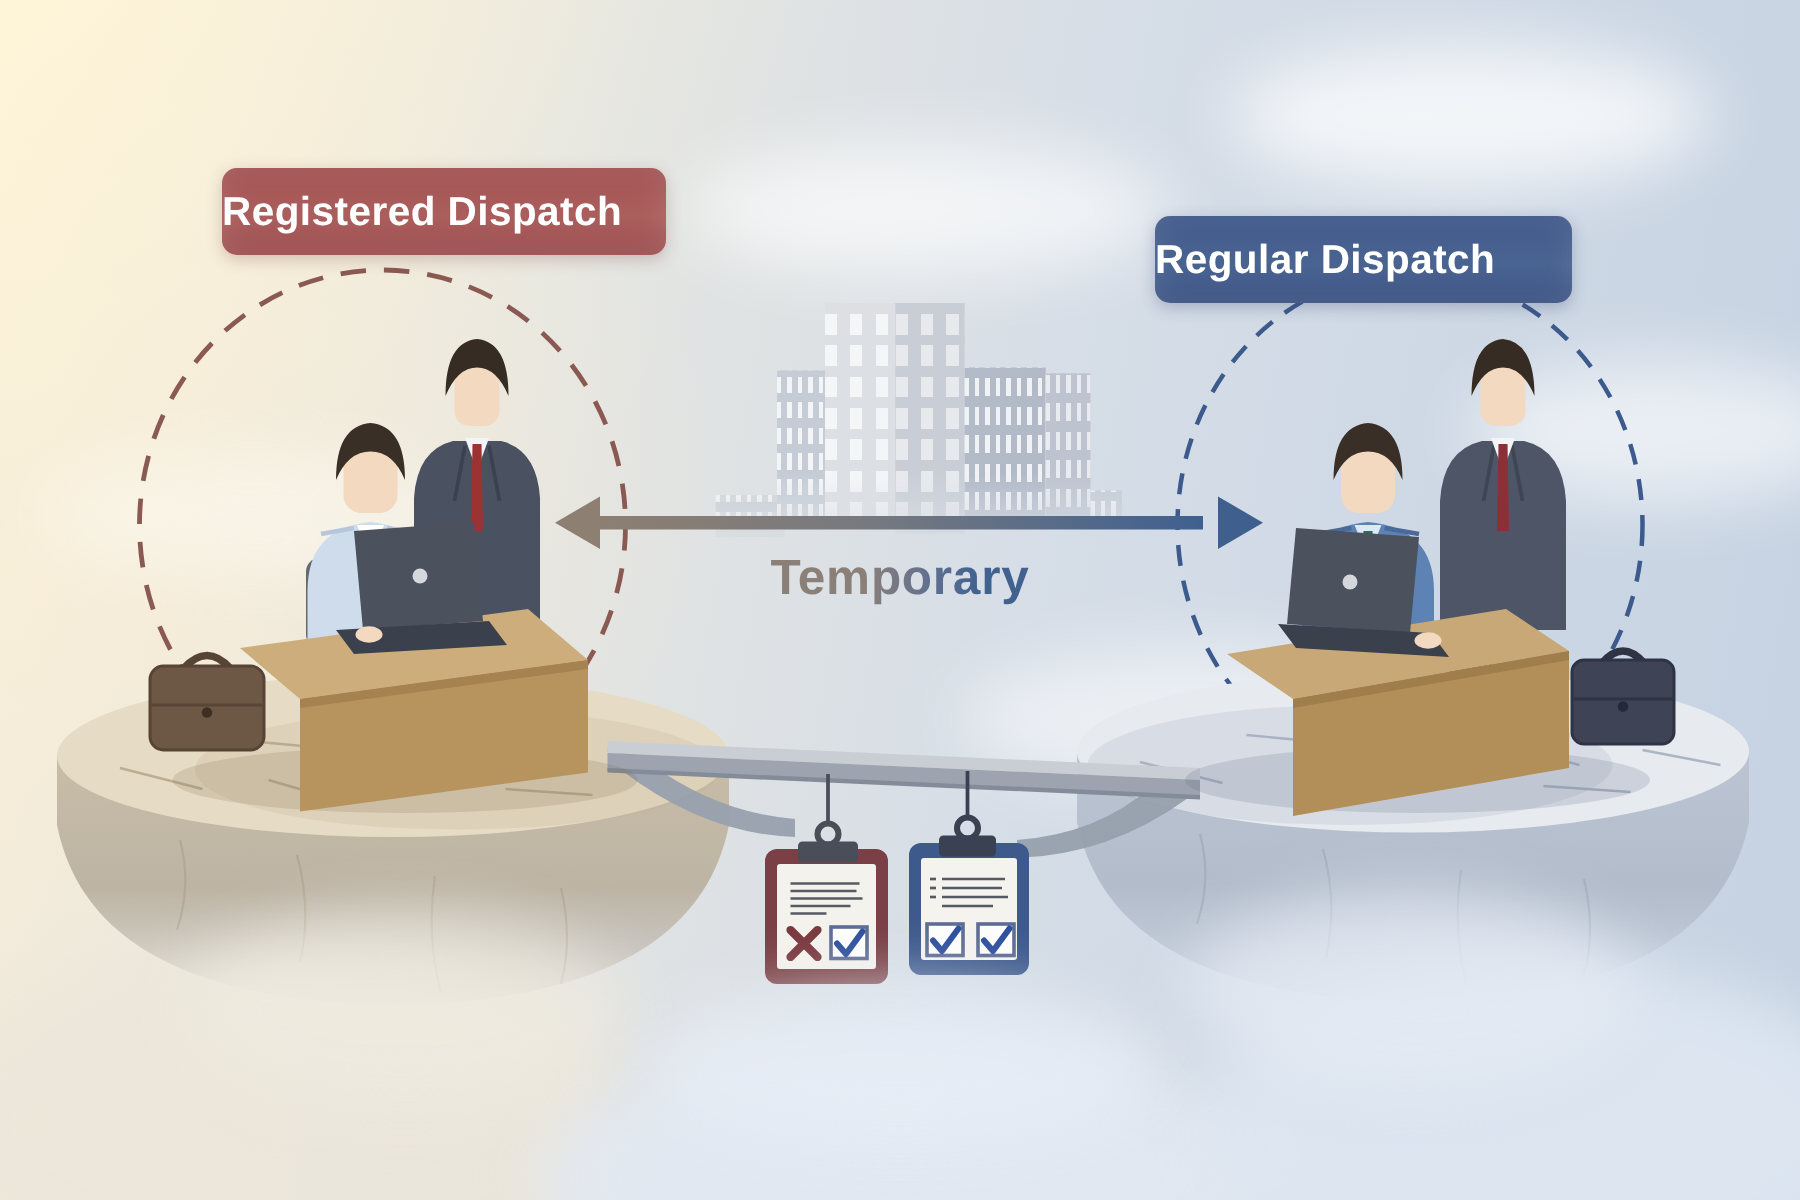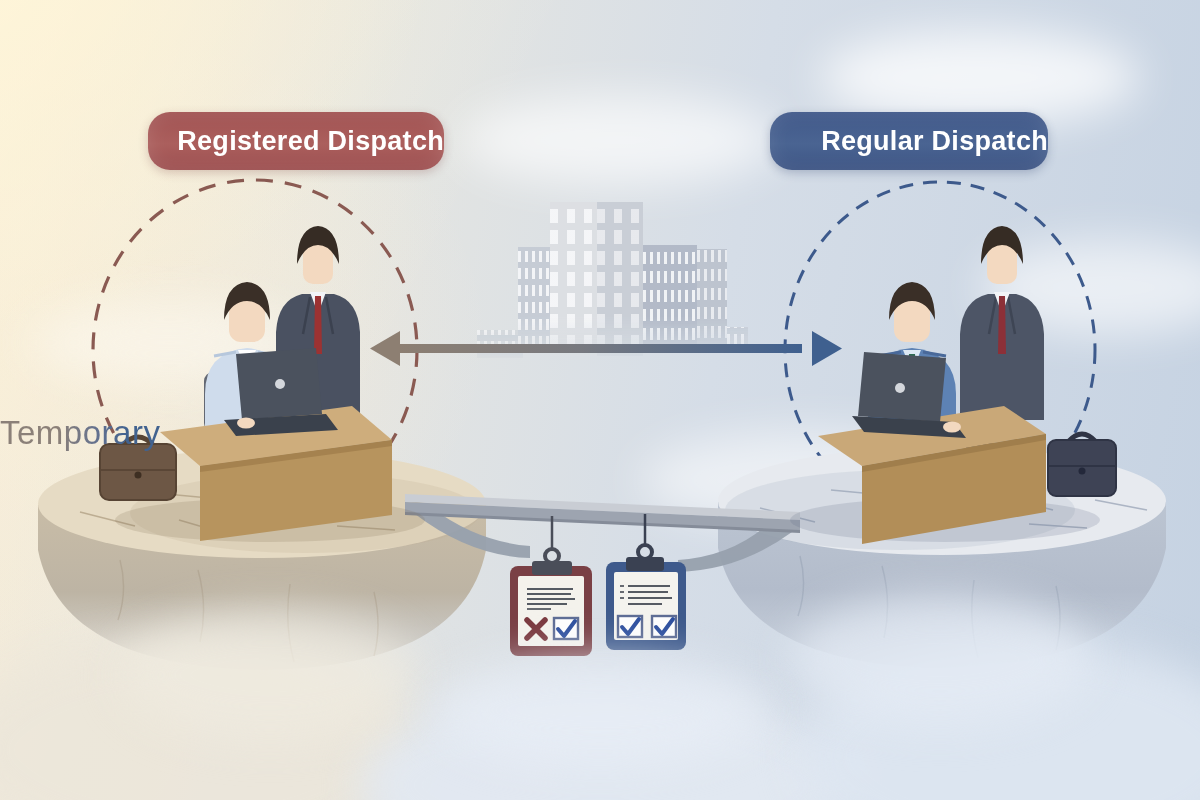--- a/index.html
+++ b/index.html
@@ -58,31 +58,31 @@
   .fc { position:absolute; border-radius:50%; filter:blur(20px); z-index:5; background:rgba(226,233,242,.9); }
   .fc.f1 { left:-40px; top:640px; width:460px; height:220px; background:rgba(236,230,218,.88); }
   .fc.f2 { left:360px; top:690px; width:500px; height:190px; }
   .fc.f3 { left:800px; top:640px; width:460px; height:230px; background:rgba(221,230,241,.92); }
   .fc.f4 { left:120px; top:610px; width:300px; height:130px; background:rgba(240,235,224,.7); }
   .fc.f5 { left:790px; top:595px; width:300px; height:130px; background:rgba(228,235,244,.75); }
   .fc.f6 { left:430px; top:655px; width:340px; height:110px; background:rgba(232,238,246,.7); }
 
   
   .badge { position:absolute; top:112px; height:58px; z-index:6;
-    display:flex; align-items:center; justify-content:flex-end;
-    border-radius:22px; color:#fff; font-weight:700; font-size:27px; letter-spacing:.3px; }
+    display:flex; align-items:center; justify-content:flex-start;
+    border-radius:10px; color:#fff; font-weight:700; font-size:27px; letter-spacing:.3px; }
   .badge-left  { left:148px; width:296px;
     background:linear-gradient(180deg,#a15252,#ab5f5d 55%,#9c4e4f);
     box-shadow:0 3px 10px rgba(120,60,60,.25), inset 0 0 20px rgba(255,255,255,.12); }
   .badge-right { left:770px; width:278px;
     background:linear-gradient(180deg,#41598a,#4a6492 55%,#3d5484);
-    box-shadow:0 3px 10px rgba(50,70,110,.28), inset 0 0 20px rgba(255,255,255,.10); }
-
-  
-  .agency { position:absolute; left:0; right:0; top:366px; z-index:6; font-weight:400;margin-top:48px; }
+    box-shadow:0 3px 10px rgba(50,70,110,.28), inset 0 0 20px rgba(255,255,255,.10);margin-top:32px; }
+
+  
+  .agency { position:absolute; left:0; right:0; top:366px; z-index:6; text-align:center; font-weight:700; }
   .agency .l1 { font-size:33px; color:#7b7a80; display:inline-block; letter-spacing:.5px; }
   .agency .l2 { font-size:33px; color:#8e857e; margin-top:1px; letter-spacing:1px; }
   @supports ((-webkit-background-clip:text) or (background-clip:text)) {
     .agency .l1 {
       background:linear-gradient(90deg,#8b8078 36%, #617090 62%, #41628f 80%);
       -webkit-background-clip:text; background-clip:text; color:transparent; }
   }
 </style>
 </head>
 <body>

